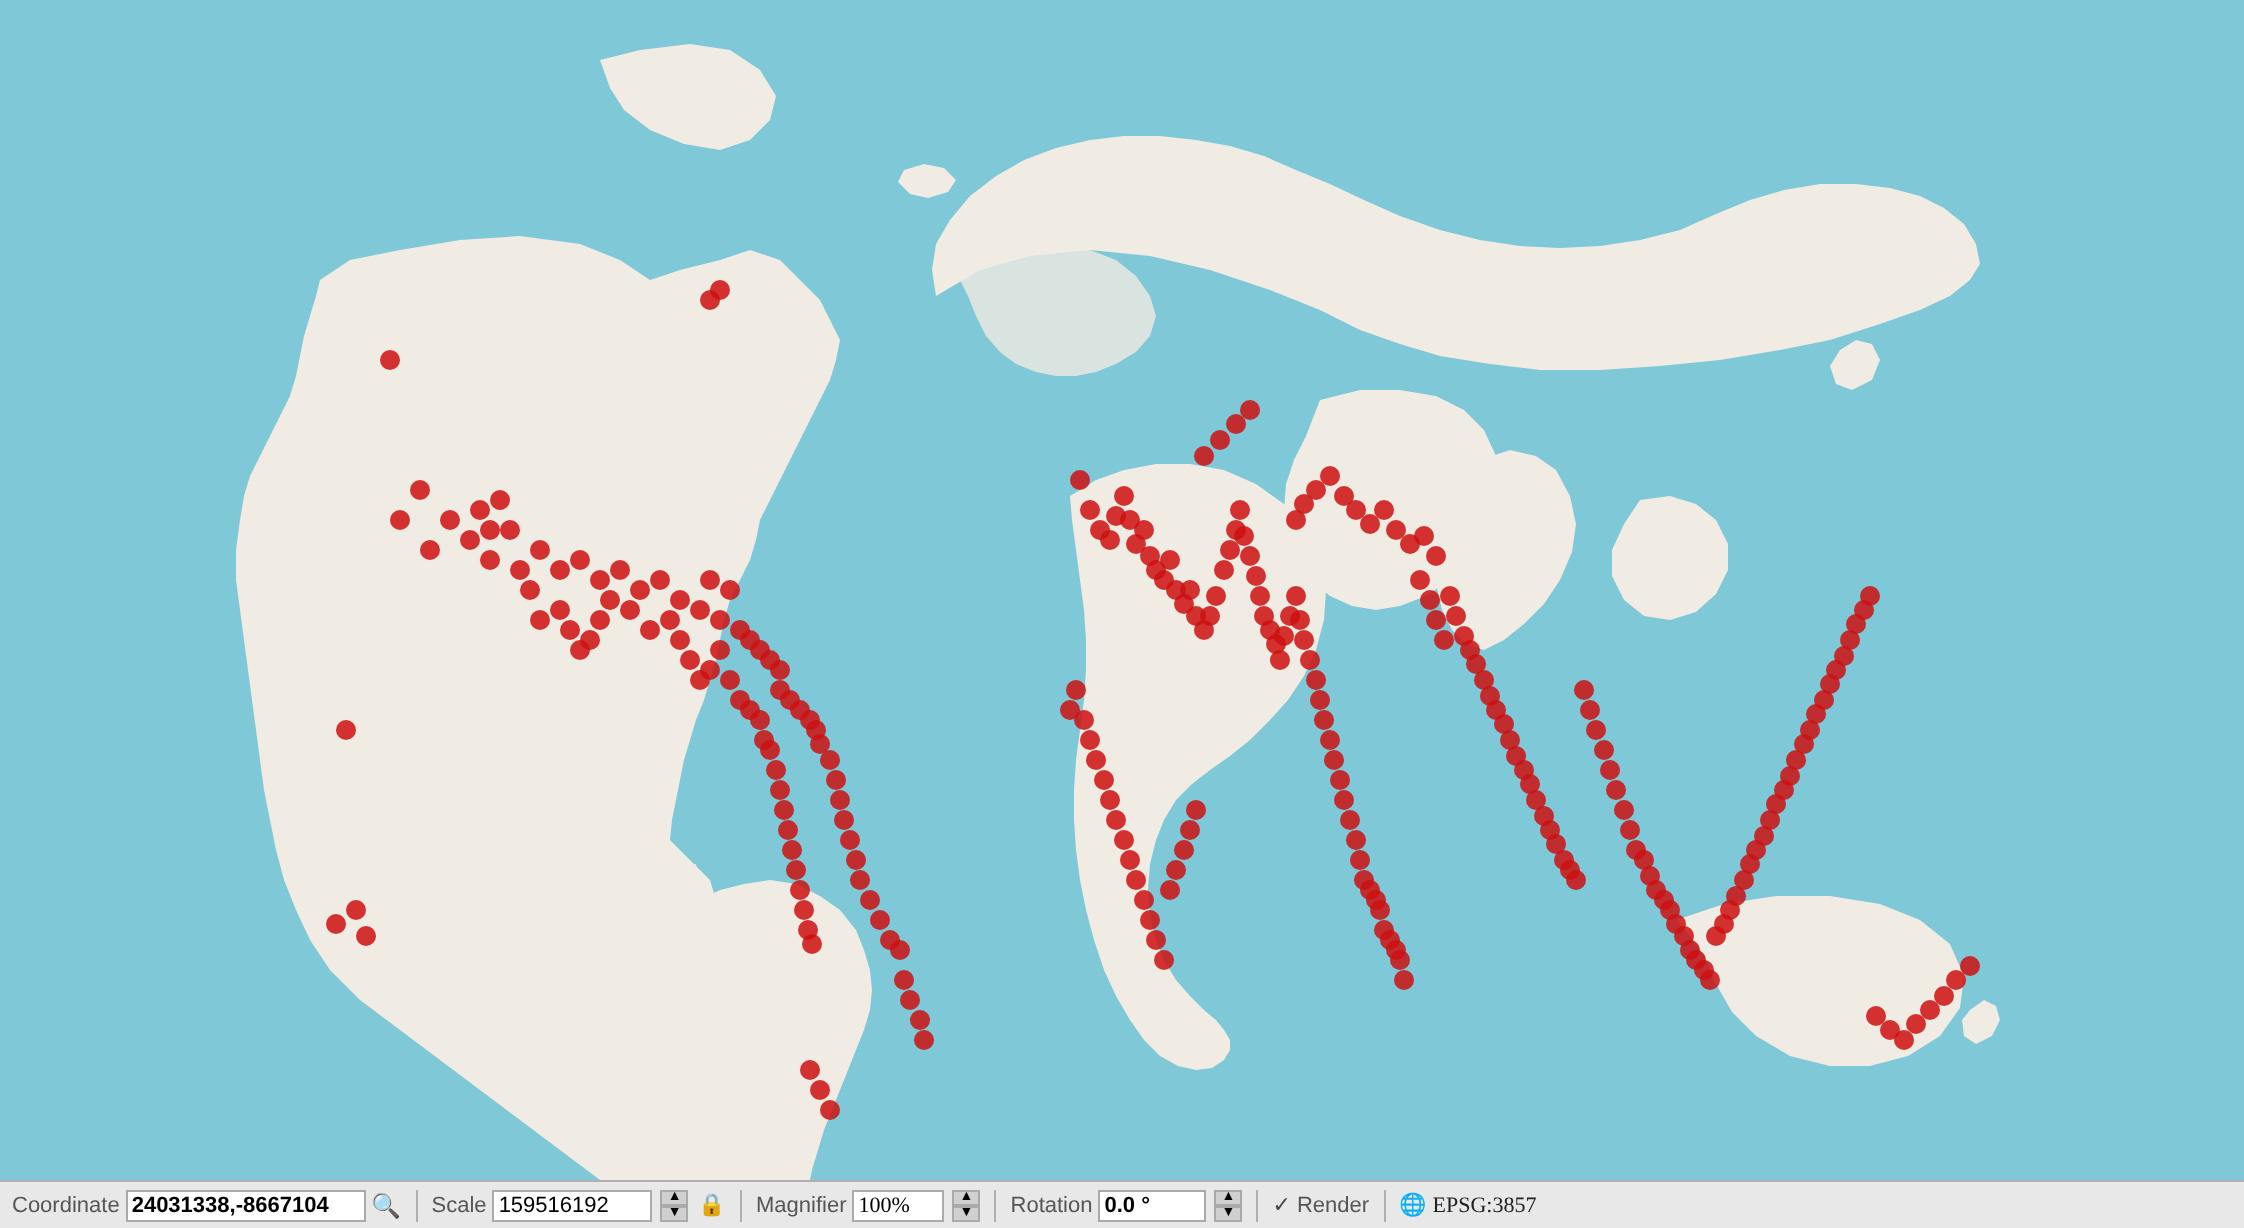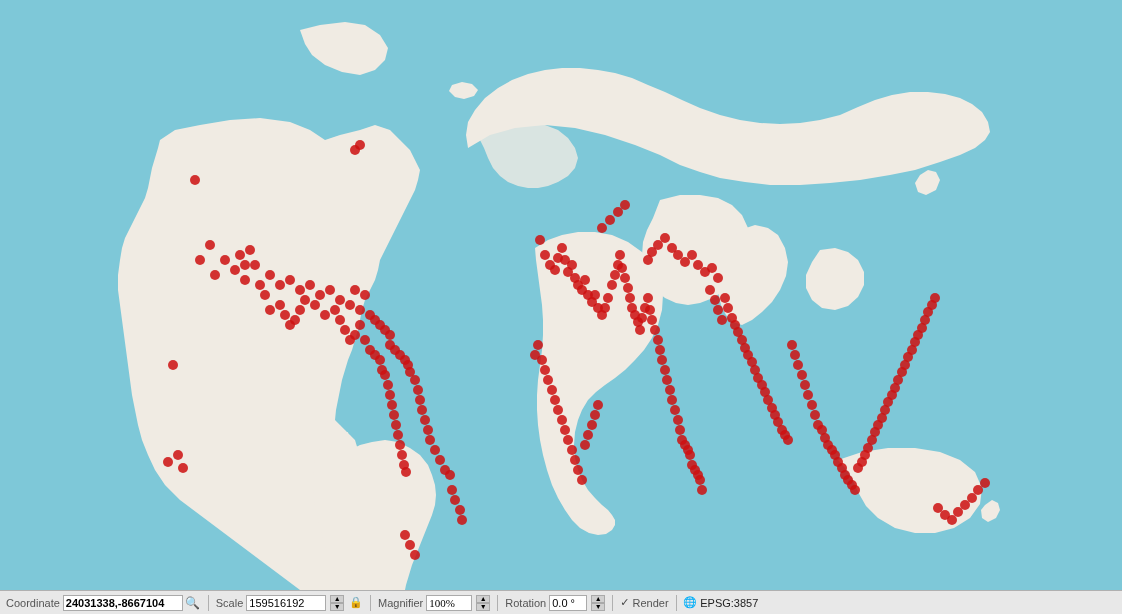--- a/index.html
+++ b/index.html
@@ -35,20 +35,21 @@
       white-space: nowrap;
     }
 
     .status-label {
       color: #555;
     }
 
     .status-value {
       color: #222;
       font-weight: normal;
+      font-family: Liberation Serif, serif;
     }
 
     .status-input {
       background: #fff;
       border: 1px solid #aaa;
       height: 16px;
       font-size: 11px;
       padding: 0 2px;
     }
 
@@ -425,21 +426,21 @@
     <div class="spinners">
       <button class="spinner-btn">▲</button>
       <button class="spinner-btn">▼</button>
     </div>
   </span>
 
   <div class="status-divider"></div>
 
   <span class="status-item">
     <span class="status-label">Rotation</span>
-    <input class="status-input" style="width: 38px;" value="0.0 °">
+    <input class="status-input" style="width: 54px; font-weight: bold;" value="0.0 °">
     <div class="spinners">
       <button class="spinner-btn">▲</button>
       <button class="spinner-btn">▼</button>
     </div>
   </span>
 
   <div class="status-divider"></div>
 
   <span class="status-item">
     <span class="checkmark">✓</span>

